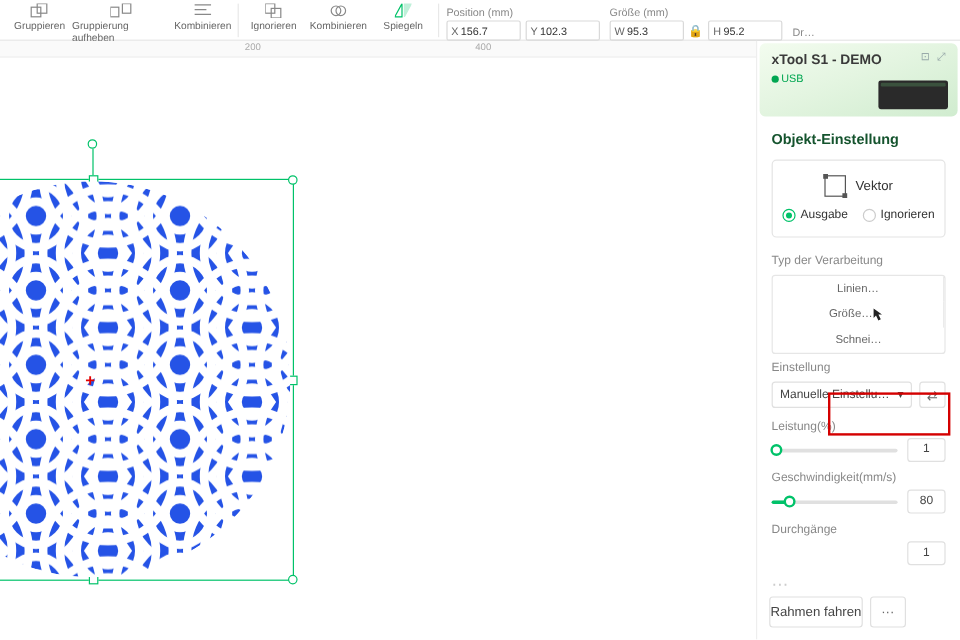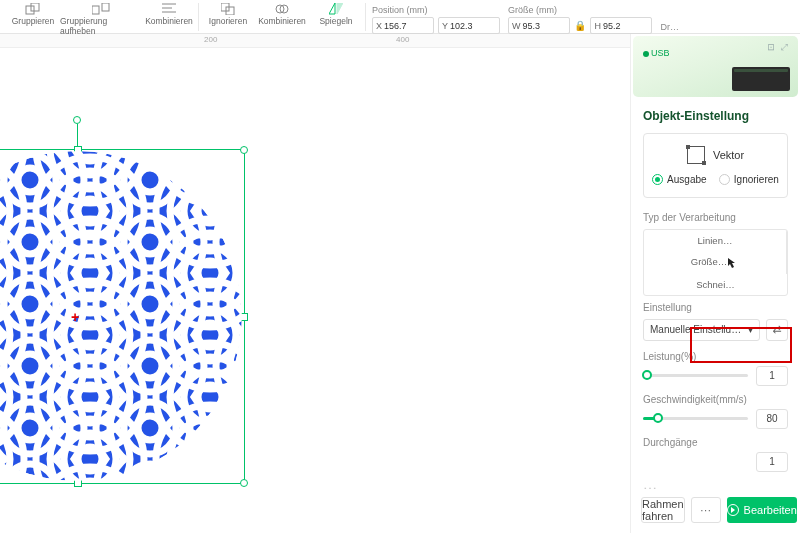--- a/index.html
+++ b/index.html
@@ -238,20 +238,21 @@
 
     <span class="crosshair" style="left:71px; top:275px;">+</span>
   </div>
 
   <div class="rpanel">
     <div class="device-card">
       <div class="device-pins">
         <span>⊡</span>
         <span>⤢</span>
       </div>
+      <div class="device-title">xTool S1 - DEMO</div>
       <div class="device-conn"><span class="device-dot"></span><span>USB</span></div>
       <div class="device-img"></div>
     </div>
 
     <div class="settings" style="position:relative">
       <h3>Objekt-Einstellung</h3>
 
       <div class="type-box">
         <div class="type-row">
           <div class="vector-icon"></div>
@@ -319,19 +320,15 @@
       </div>
 
       <div class="dots">⋯</div>
     </div>
 
     <div class="footer">
       <div class="btn-row">
         <div class="btn outline">Rahmen fahren</div>
         <div class="btn more">···</div>
       </div>
-      <div class="btn primary">
-        <span class="play-wrap"></span>
-        <span>Bearbeiten</span>
-      </div>
     </div>
   </div>
 </div>
 
 </body></html>

